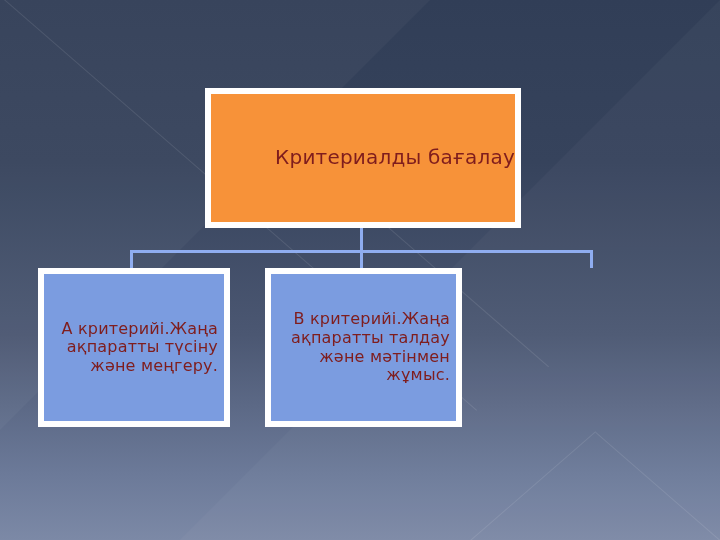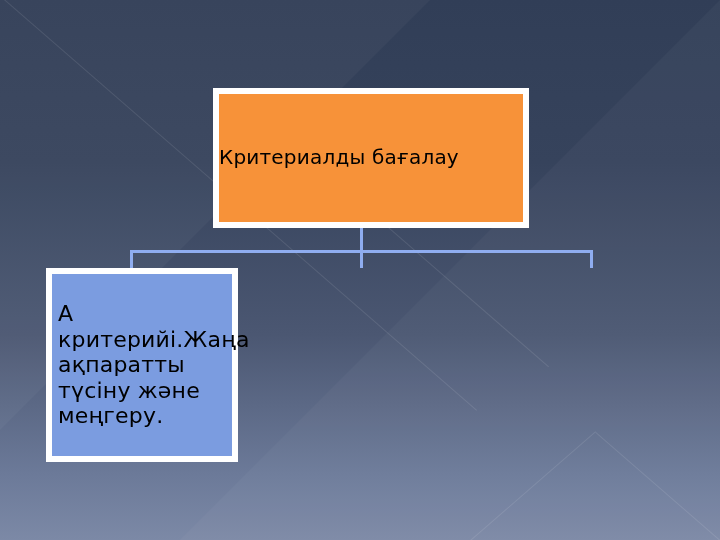--- a/index.html
+++ b/index.html
@@ -72,39 +72,38 @@
   #connector-drop-c { left: 590px; top: 250px; width: 3px; height: 18px; }
 
   
   .node {
     position: absolute;
     box-sizing: border-box;
     border: 6px solid #ffffff;
     display: flex;
     align-items: center;
     justify-content: center;
-    text-align: left;
-    color: #000000;
+    text-align: right;
+    color: #7f1d1d;
     line-height: 1.16;
     letter-spacing: 0.2px;
-    margin-left: 8px;
   }
   #node-root {
     left: 205px;
     top: 88px;
     width: 316px;
     height: 140px;
     background: #f79239;
     font-size: 20px;
   }
   .node-child {
     background: #7b9ce0;
-    font-size: 22px;
+    font-size: 16px;
     top: 268px;
-    height: 194px;
+    height: 159px;
     padding: 15px 6px;
   }
   #node-child-a { left: 38px;  width: 192px; }
   #node-child-b { left: 265px; width: 197px; }
   #node-child-c { left: 492px; width: 198px; }
   .node-text { display: block; width: 100%; }
 </style>
 </head>
 <body>
 
@@ -124,15 +123,18 @@
   <div class="connector" id="connector-drop-c"></div>
 
   <div class="node" id="node-root">
     <span class="node-text">Критериалды бағалау</span>
   </div>
 
   <div class="node node-child" id="node-child-a">
     <span class="node-text">А критерийі.Жаңа ақпаратты түсіну және меңгеру.</span>
   </div>
 
+  <div class="node node-child" id="node-child-b">
+    <span class="node-text">В критерийі.Жаңа ақпаратты талдау және мәтінмен жұмыс.</span>
+  </div>
 
 
 </div>
 
 </body></html>

